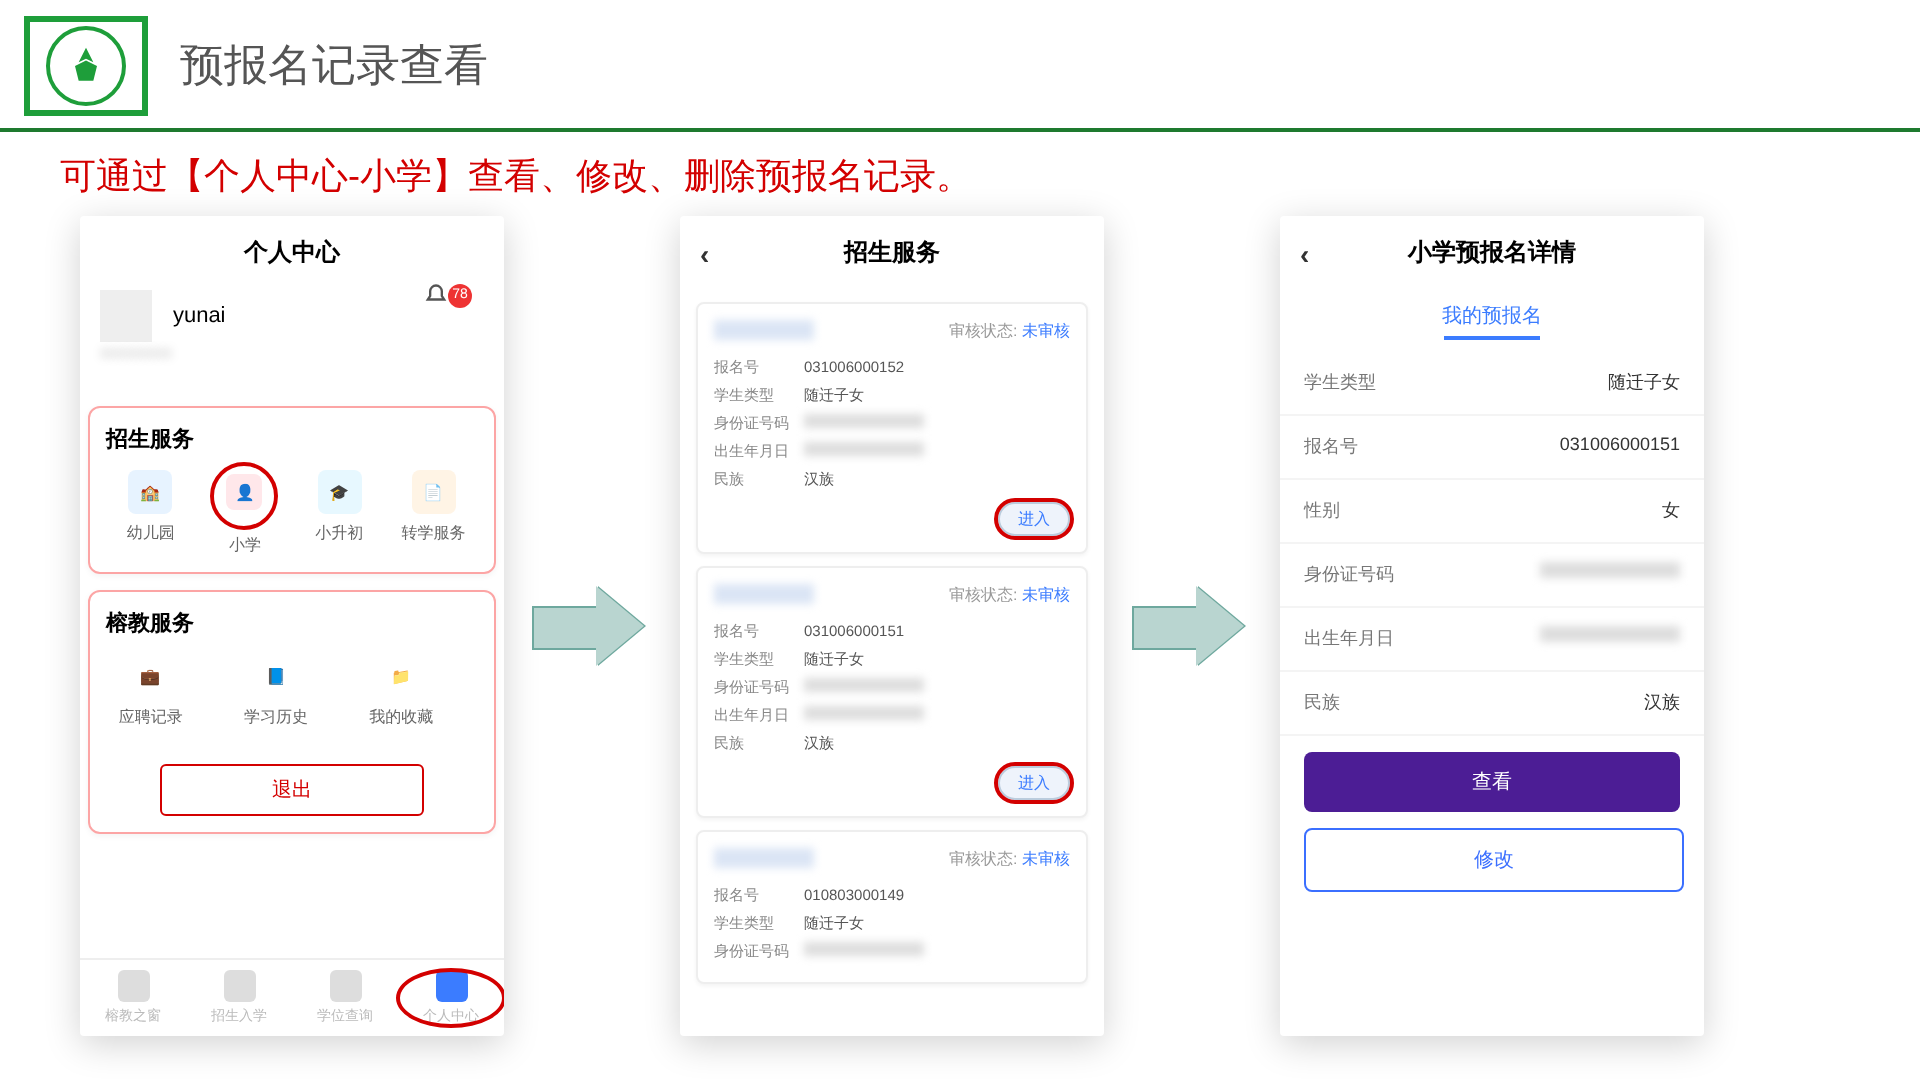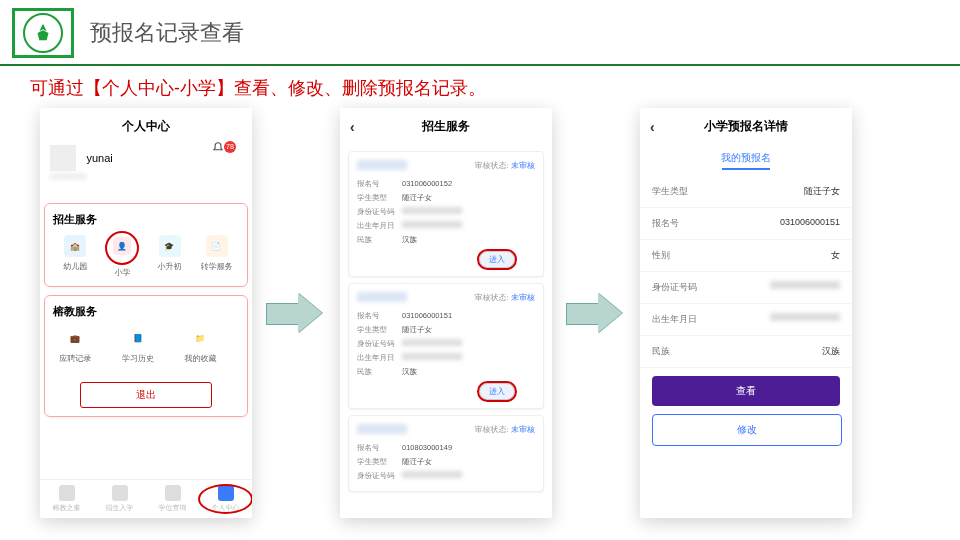--- a/index.html
+++ b/index.html
@@ -133,21 +133,21 @@
     background:#fff; box-shadow:0 1px 2px rgba(0,0,0,0.05);
   }
   .rec-top{ display:flex; justify-content:space-between; font-size:8px; margin-bottom:6px;}
   .rec-name-blur{ width:50px; height:10px; background:#dbe5f5; filter:blur(2px);}
   .status-lab{ color:#999;}
   .status-val{ color:#3b7cff;}
   .rec-row{ font-size:7.5px; color:#555; padding:2px 0; display:flex;}
   .rec-row .lab{ width:45px; color:#888;}
   .rec-row .val-blur{ width:60px; height:7px; background:#ddd; filter:blur(2px);}
   .enter-btn{
-    width:34px; margin:4px 20px 0 auto; font-size:8px; text-align:center;
+    width:34px; margin:4px 0 0 auto; font-size:8px; text-align:center;
     border:1px solid #bcd; background:#eef3fb; border-radius:10px; padding:2px 0;
     color:#3b7cff;
   }
   .enter-circled{
     outline:2px solid #d30000; border-radius:12px;
   }
   
   .tab-bar{ text-align:center; font-size:10px; color:#3b7cff; padding:6px 0;}
   .tab-underline{ width:48px; height:2px; background:#3b7cff; margin:3px auto 0;}
   .detail-row{

